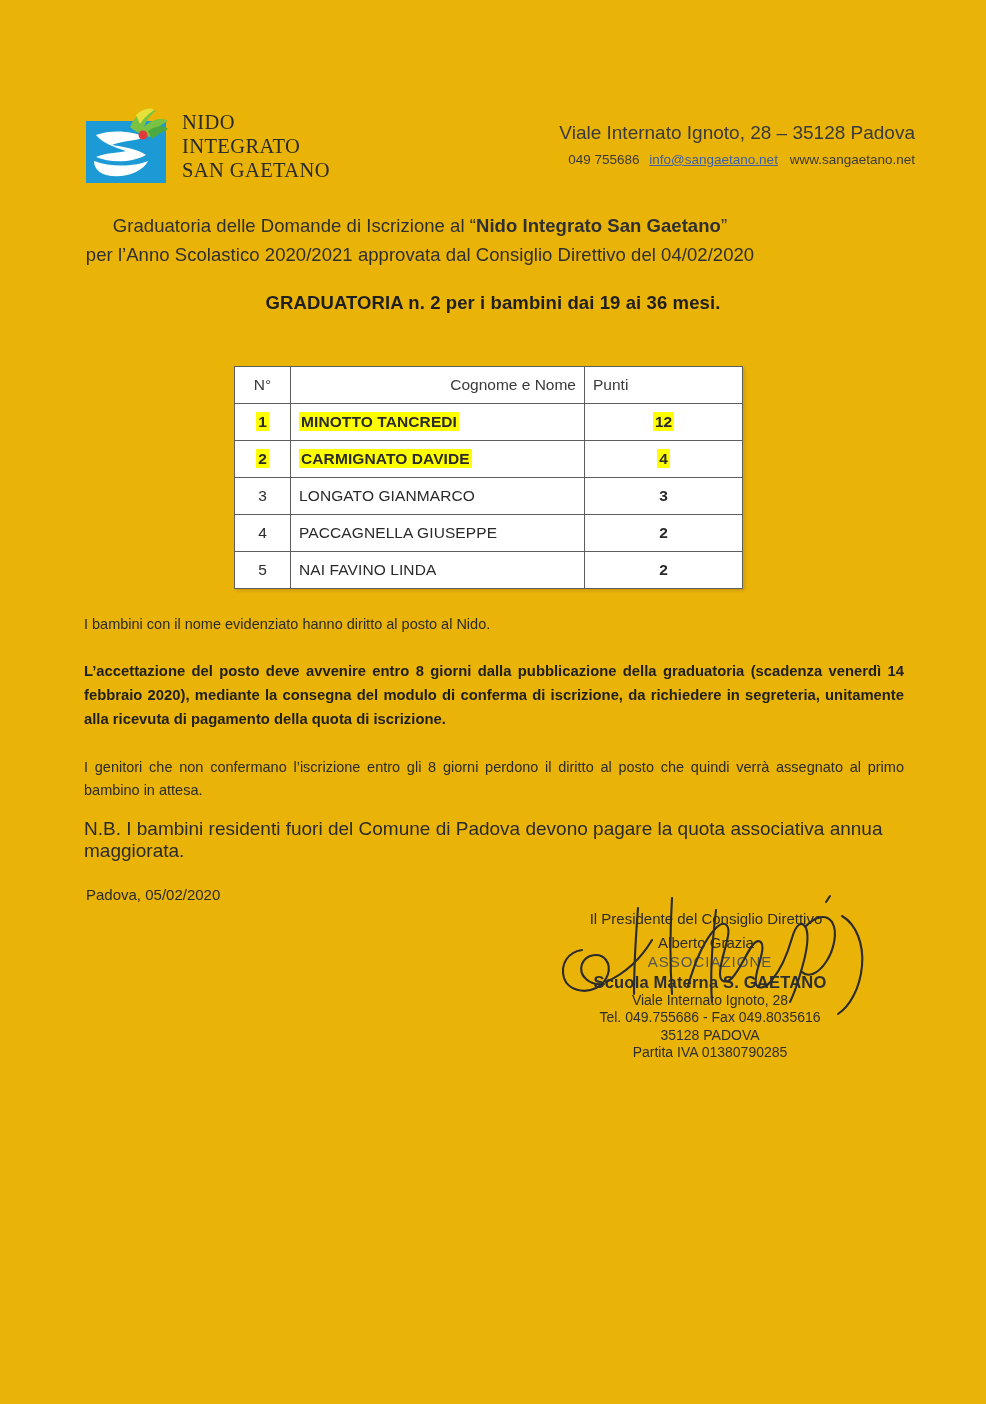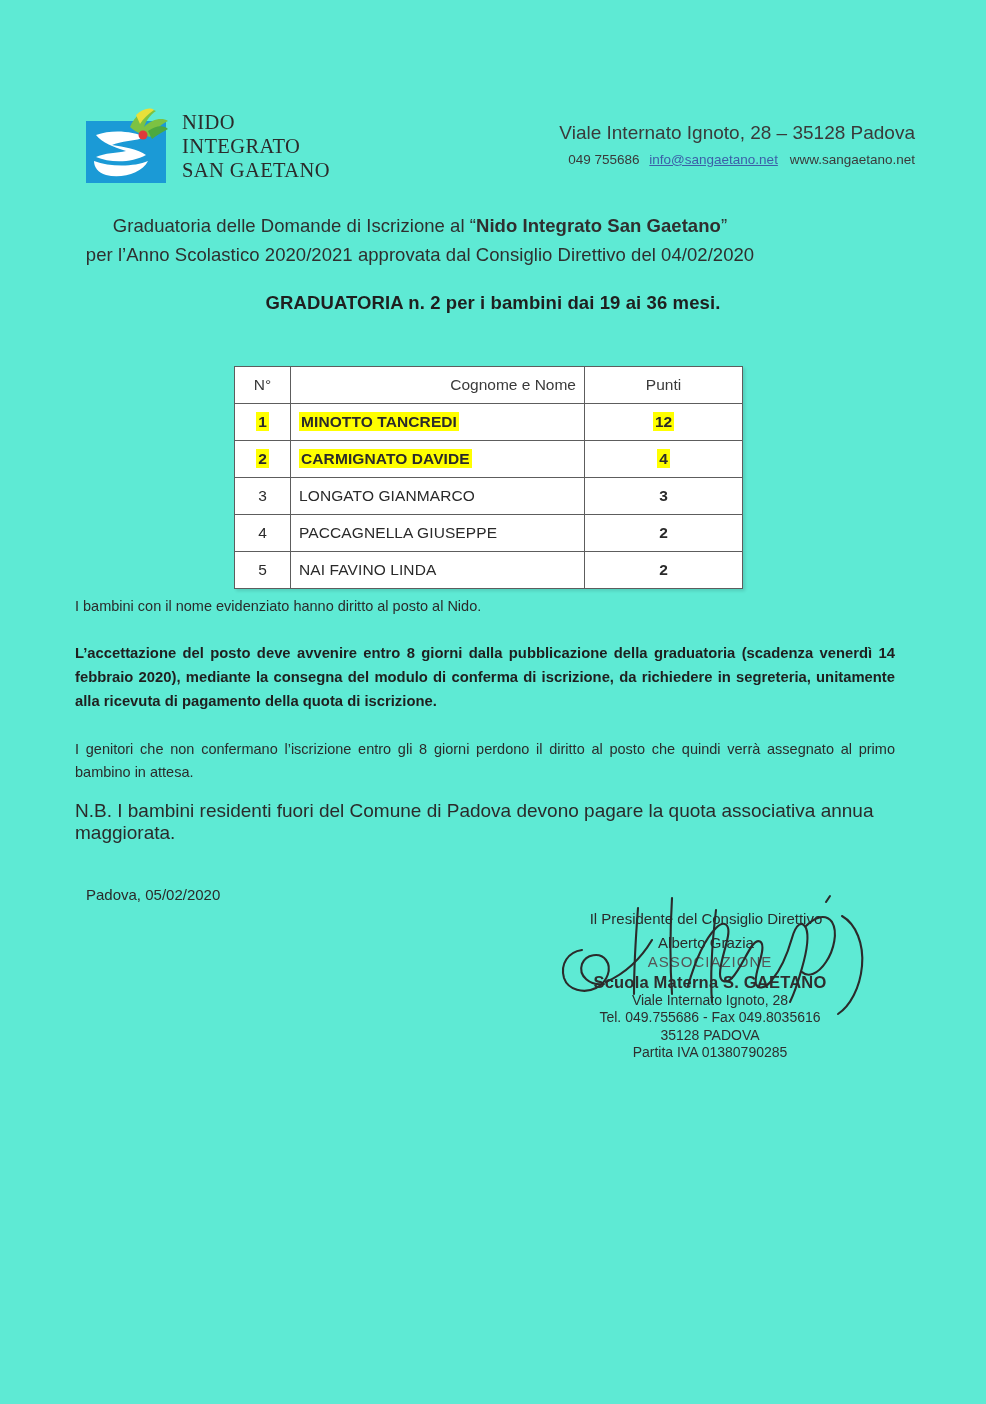--- a/index.html
+++ b/index.html
@@ -8,21 +8,21 @@
     background: #ffffff;
   }
   body {
     font-family: "Liberation Sans", sans-serif;
     color: #231f20;
   }
   .page {
     position: relative;
     width: 986px;
     height: 1404px;
-    background: #5eead4;
+    background: #eab308;
     overflow: hidden;
   }
 
   
   .header {
     position: absolute;
     left: 0; top: 100px;
     width: 986px;
     height: 110px;
   }
@@ -124,21 +124,21 @@
     font-size: 15.5px;
     color: #2a2a2a;
   }
   .rank-table th {
     font-weight: 400;
     color: #3a3a3a;
     font-size: 15.5px;
   }
   .th-num { text-align: center; }
   .th-name { text-align: right; padding-left: 12px; }
-  .th-pts { text-align: center; }
+  .th-pts { text-align: left; }
   .td-num {
     text-align: center;
     font-family: "Liberation Sans", sans-serif;
   }
   .td-name {
     text-align: left;
     padding-left: 12px;
     letter-spacing: 0.1px;
   }
   .td-pts { text-align: center; font-weight: 700; }
@@ -146,22 +146,23 @@
   tr.hl .td-name,
   tr.hl .td-pts { font-weight: 700; }
   .hlmark {
     background: #ffff00;
     padding: 1px 2px;
   }
 
   
   .body-text {
     position: absolute;
-    left: 75px;
+    left: 84px;
     width: 820px;
+    margin-top: 18px;
   }
   .p-note1 { top: 598px; font-size: 14.5px; color: #2b2b2b; }
   .p-bold {
     top: 642px;
     font-size: 14.8px;
     font-weight: 700;
     color: #1f1f1f;
     text-align: justify;
     line-height: 1.62;
   }

